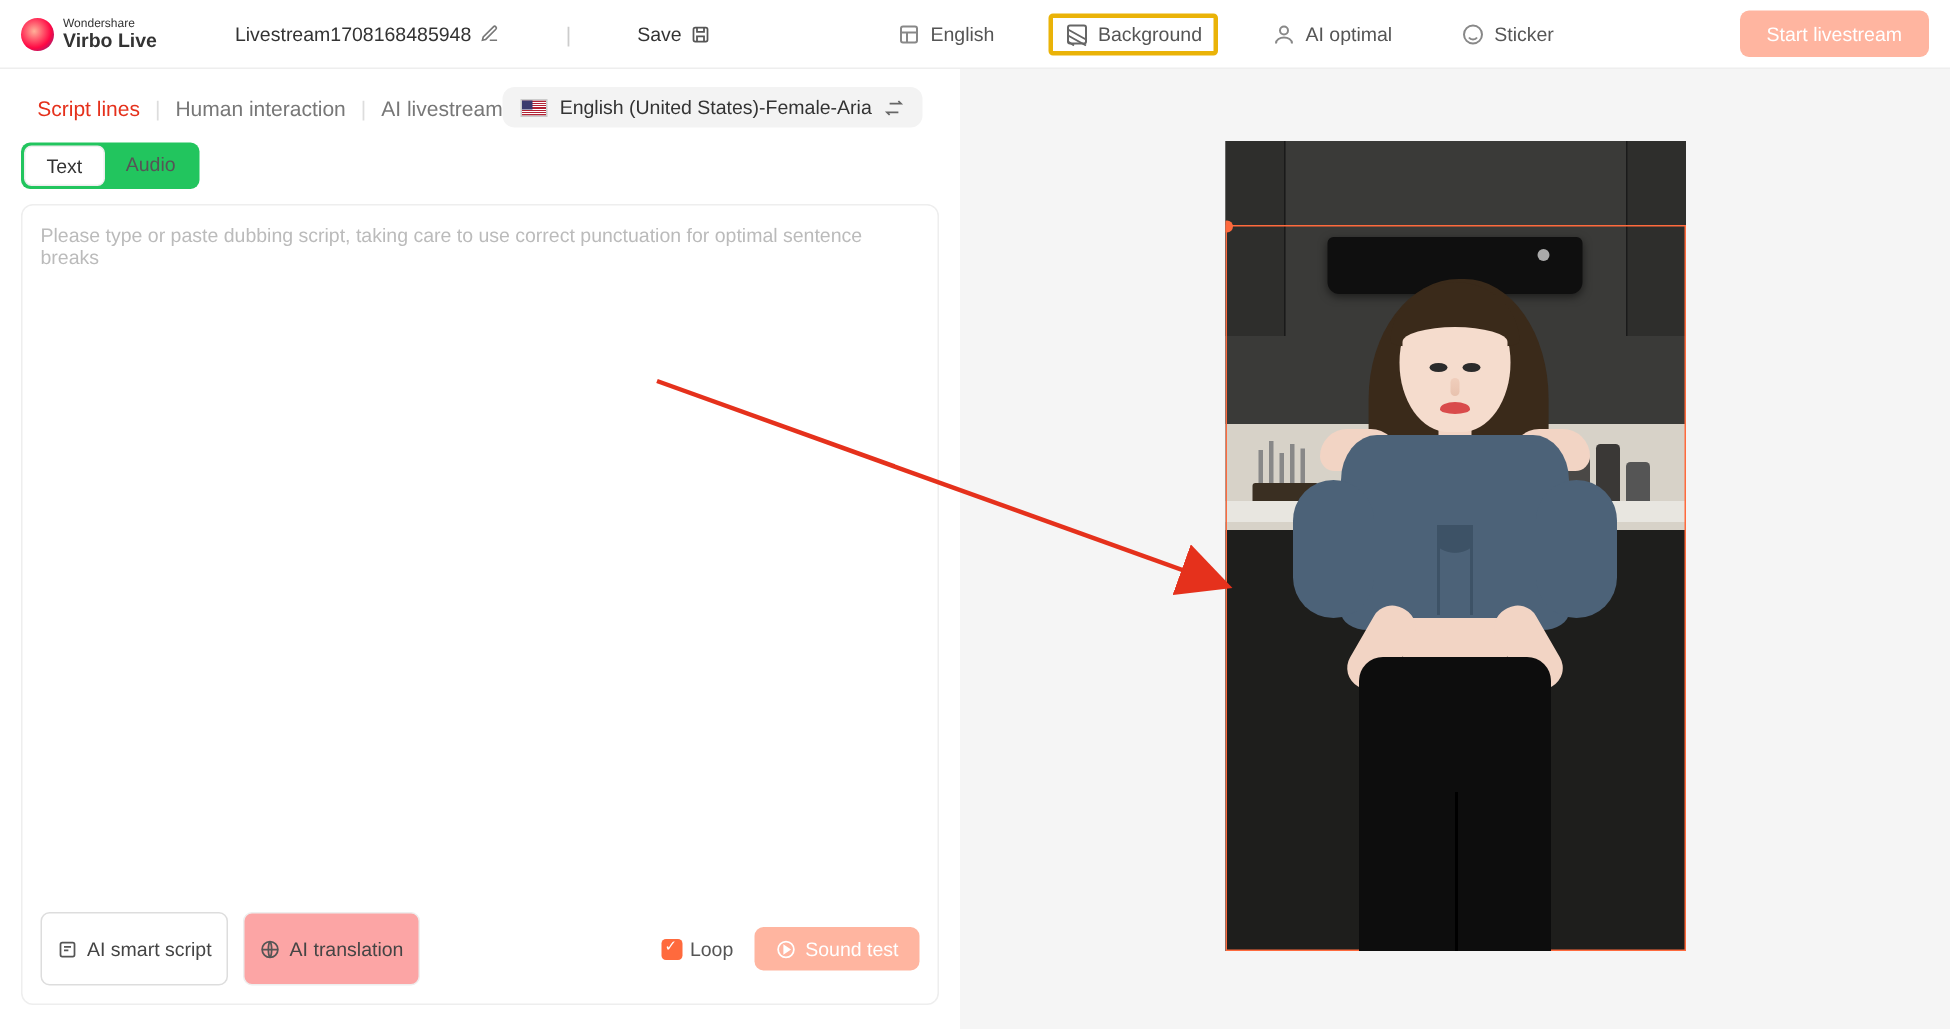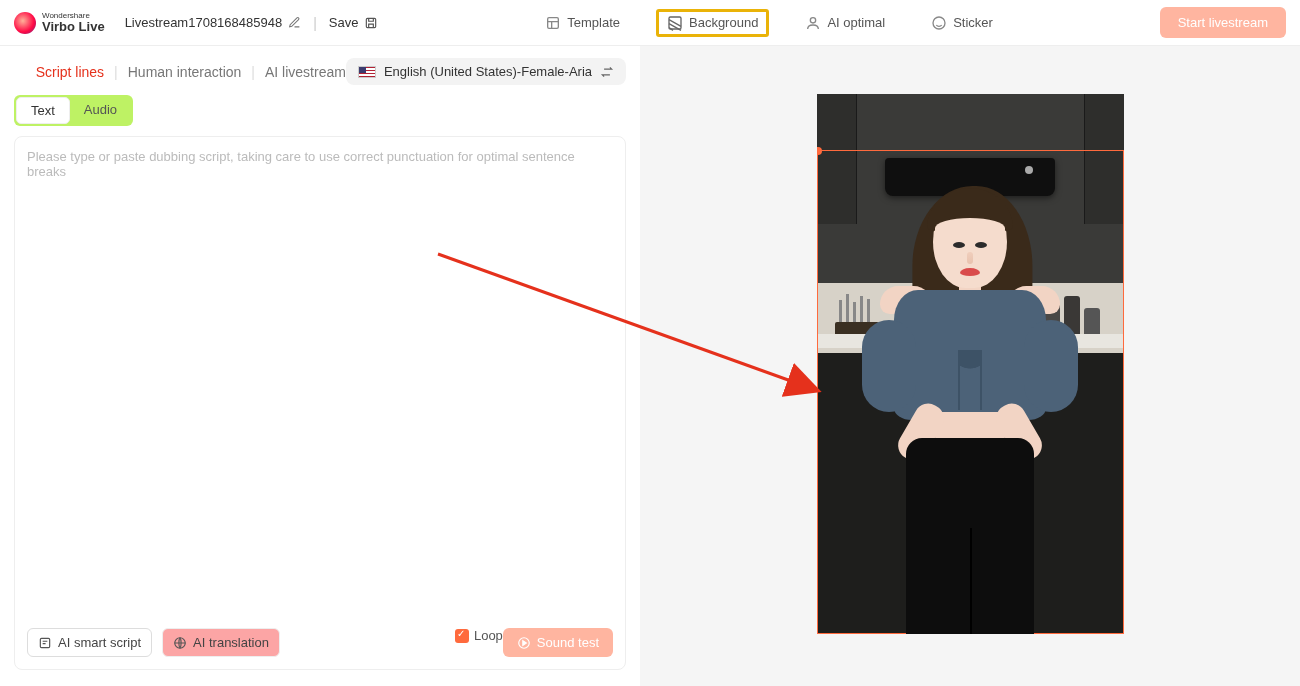--- a/index.html
+++ b/index.html
@@ -1,57 +1,57 @@
 <!DOCTYPE html>
 <html><head>
 <meta charset="utf-8">
 <style>
 * { box-sizing: border-box; margin: 0; padding: 0; font-family: -apple-system, BlinkMacSystemFont, "Segoe UI", Arial, sans-serif; }
 html, body { width: 1300px; height: 686px; background: #fff; overflow: hidden; }
 
-.topbar { height: 46px; border-bottom: 1px solid #eee; display: flex; align-items: center; padding: 0 14px; }
+.topbar { height: 46px; border-bottom: 1px solid #eee; display: flex; align-items: center; padding: 0 14px; gap: 32px; }
 .logo-block { display: flex; align-items: center; gap: 6px; }
 .logo-img { width: 22px; height: 22px; border-radius: 50%; background: radial-gradient(circle at 40% 40%, #ffb199 0%, #ff0844 60%, #5b2e8f 100%); }
 .logo-text { display: flex; flex-direction: column; line-height: 1; }
 .logo-text small { font-size: 8px; color: #333; }
 .logo-text strong { font-size: 13px; font-weight: 700; color: #333; }
 .title-edit { margin-left: 20px; font-size: 13px; color: #333; display: flex; align-items: center; gap: 6px; }
 .title-edit svg { width: 13px; height: 13px; }
 .vdiv { margin: 0 12px; color: #ccc; font-size: 14px; }
 .savebtn { font-size: 13px; color: #333; display: flex; align-items: center; gap: 6px; cursor: pointer; }
 .savebtn svg { width: 14px; height: 14px; }
 .top-center { flex: 1; display: flex; align-items: center; justify-content: center; gap: 26px; }
 .top-item { display: flex; align-items: center; gap: 6px; font-size: 13px; color: #555; cursor: pointer; padding: 5px 10px; }
 .top-item svg { width: 16px; height: 16px; flex-shrink:0; }
 .highlighted { border: 3px solid #eab308; border-radius: 3px; padding: 3px 8px; }
 .startbtn { background: #ffb5a0; color: #fff; font-size: 13px; padding: 8px 18px; border-radius: 6px; cursor: pointer; }
 
 .main { display: flex; height: calc(686px - 46px); }
 .left-pane { width: 640px; display: flex; flex-direction: column; background: #fff; padding: 12px 14px 16px; }
-.tabs-row { display: flex; align-items: center; justify-content: flex-end; margin-bottom: 10px; }
+.tabs-row { display: flex; align-items: center; justify-content: center; margin-bottom: 10px; }
 .tabs { display: flex; align-items: center; gap: 0; font-size: 14px; }
 .tabs span { cursor: pointer; color: #777; }
 .tabs span.active { color: #e5311c; font-weight: 500; }
 .tabs .sep { margin: 0 10px; color: #ddd; }
 .lang-pill { display: flex; align-items: center; gap: 8px; background: #f3f3f3; border-radius: 8px; padding: 6px 12px; font-size: 13px; color: #333; cursor: pointer; }
 .flag { width: 18px; height: 12px; background: linear-gradient(#b22234 0 7.7%,#fff 0 15.4%,#b22234 0 23.1%,#fff 0 30.8%,#b22234 0 38.5%,#fff 0 46.2%,#b22234 0 53.8%,#fff 0 61.5%,#b22234 0 69.2%,#fff 0 76.9%,#b22234 0 84.6%,#fff 0 92.3%,#b22234 0); position: relative; border:1px solid #ccc;}
 .flag::before { content:""; position:absolute; left:0; top:0; width:7px; height:6px; background:#3c3b6e; }
-.subtabs { display: flex; gap: 0; margin-bottom: 0; background:#bef264; border-radius:6px; width:fit-content; padding:2px;}
+.subtabs { display: flex; gap: 0; margin-bottom: 0; background:#22c55e; border-radius:6px; width:fit-content; padding:2px;}
 .subtab { padding: 5px 14px; font-size: 13px; color: #555; cursor: pointer; border-radius:5px;}
 .subtab.active { background: #fff; color: #333; border:1px solid #eee; }
 
 .editor-box { flex: 1; margin-top: 10px; border: 1px solid #eee; border-radius: 8px; padding: 12px; display: flex; flex-direction: column; }
 .editor-text { flex: 1; border: none; outline: none; resize: none; font-size: 13px; color: #333; }
 .editor-text::placeholder { color: #bbb; }
 .editor-footer { display: flex; align-items: center; justify-content: space-between; margin-top: 10px; }
 .foot-left { display: flex; gap: 10px; }
-.toolbtn { display: flex; align-items: center; gap: 6px; font-size: 13px; color: #444; border: 1px solid #ddd; border-radius: 6px; padding: 6px 10px; cursor: pointer; background:#fff;text-align:center; }
+.toolbtn { display: flex; align-items: center; gap: 6px; font-size: 13px; color: #444; border: 1px solid #ddd; border-radius: 6px; padding: 16px 10px; cursor: pointer; background:#fff;text-align:center; }
 .toolbtn.nobord { border-color:#eee; background:#fca5a5;}
 .toolbtn svg { width: 14px; height: 14px; }
-.foot-right { display: flex; align-items: flex-start; }
+.foot-right { display: flex; align-items: center; gap: 14px; }
 .loopcheck { display: flex; align-items: center; gap: 5px; font-size: 13px; color: #555; cursor:pointer; }
 .chk { width: 14px; height: 14px; background: #ff6a3d; border-radius: 3px; position: relative; }
 .chk::after{content:"✓"; color:#fff; font-size:10px; position:absolute; left:2px; top:-1px;}
 .soundbtn { display:flex; align-items:center; gap:6px; background: #ffb5a0; color: #fff; font-size: 13px; padding: 7px 14px; border-radius: 6px; cursor: pointer; }
 .soundbtn svg{width:14px;height:14px;}
 
 .right-pane { flex: 1; background: #f5f5f5; display: flex; align-items: flex-start; justify-content: center; padding-top: 48px; position:relative; }
 .canvas { width: 307px; height: 540px; background: #2a2a2a; position: relative; overflow: hidden; }
 .kitchen-bg { position:absolute; inset:0; background: linear-gradient(#3a3a38 0 35%, #d7d2c8 35% 48%, #1e1e1c 48% 100%); }
 .hood { position:absolute; top:64px; left:50%; transform:translateX(-50%); width:170px; height:38px; background:#0f0f0f; border-radius:4px 4px 8px 8px; box-shadow:0 2px 6px rgba(0,0,0,.5);}
@@ -126,21 +126,21 @@
         <path d="M8 4v5h8V4M8 20v-6h8v6"></path>
       </svg>
   </div>
 
   <div class="top-center">
     <div class="top-item">
       <svg viewBox="0 0 24 24" fill="none" stroke="#888" stroke-width="2">
           <rect x="4" y="4" width="16" height="16" rx="2"></rect>
           <path d="M4 10h16M10 10v10"></path>
         </svg>
-      <span>Template</span>
+      <span>English</span>
     </div>
     <div class="top-item highlighted">
       <svg viewBox="0 0 24 24" fill="none" stroke="#666" stroke-width="2">
           <rect x="3" y="3" width="18" height="18" rx="2"></rect>
           <path d="M3 7l18 10M3 13l18 10M3 19l6 4"></path>
         </svg>
       <span>Background</span>
     </div>
     <div class="top-item">
       <svg viewBox="0 0 24 24" fill="none" stroke="#888" stroke-width="2">

